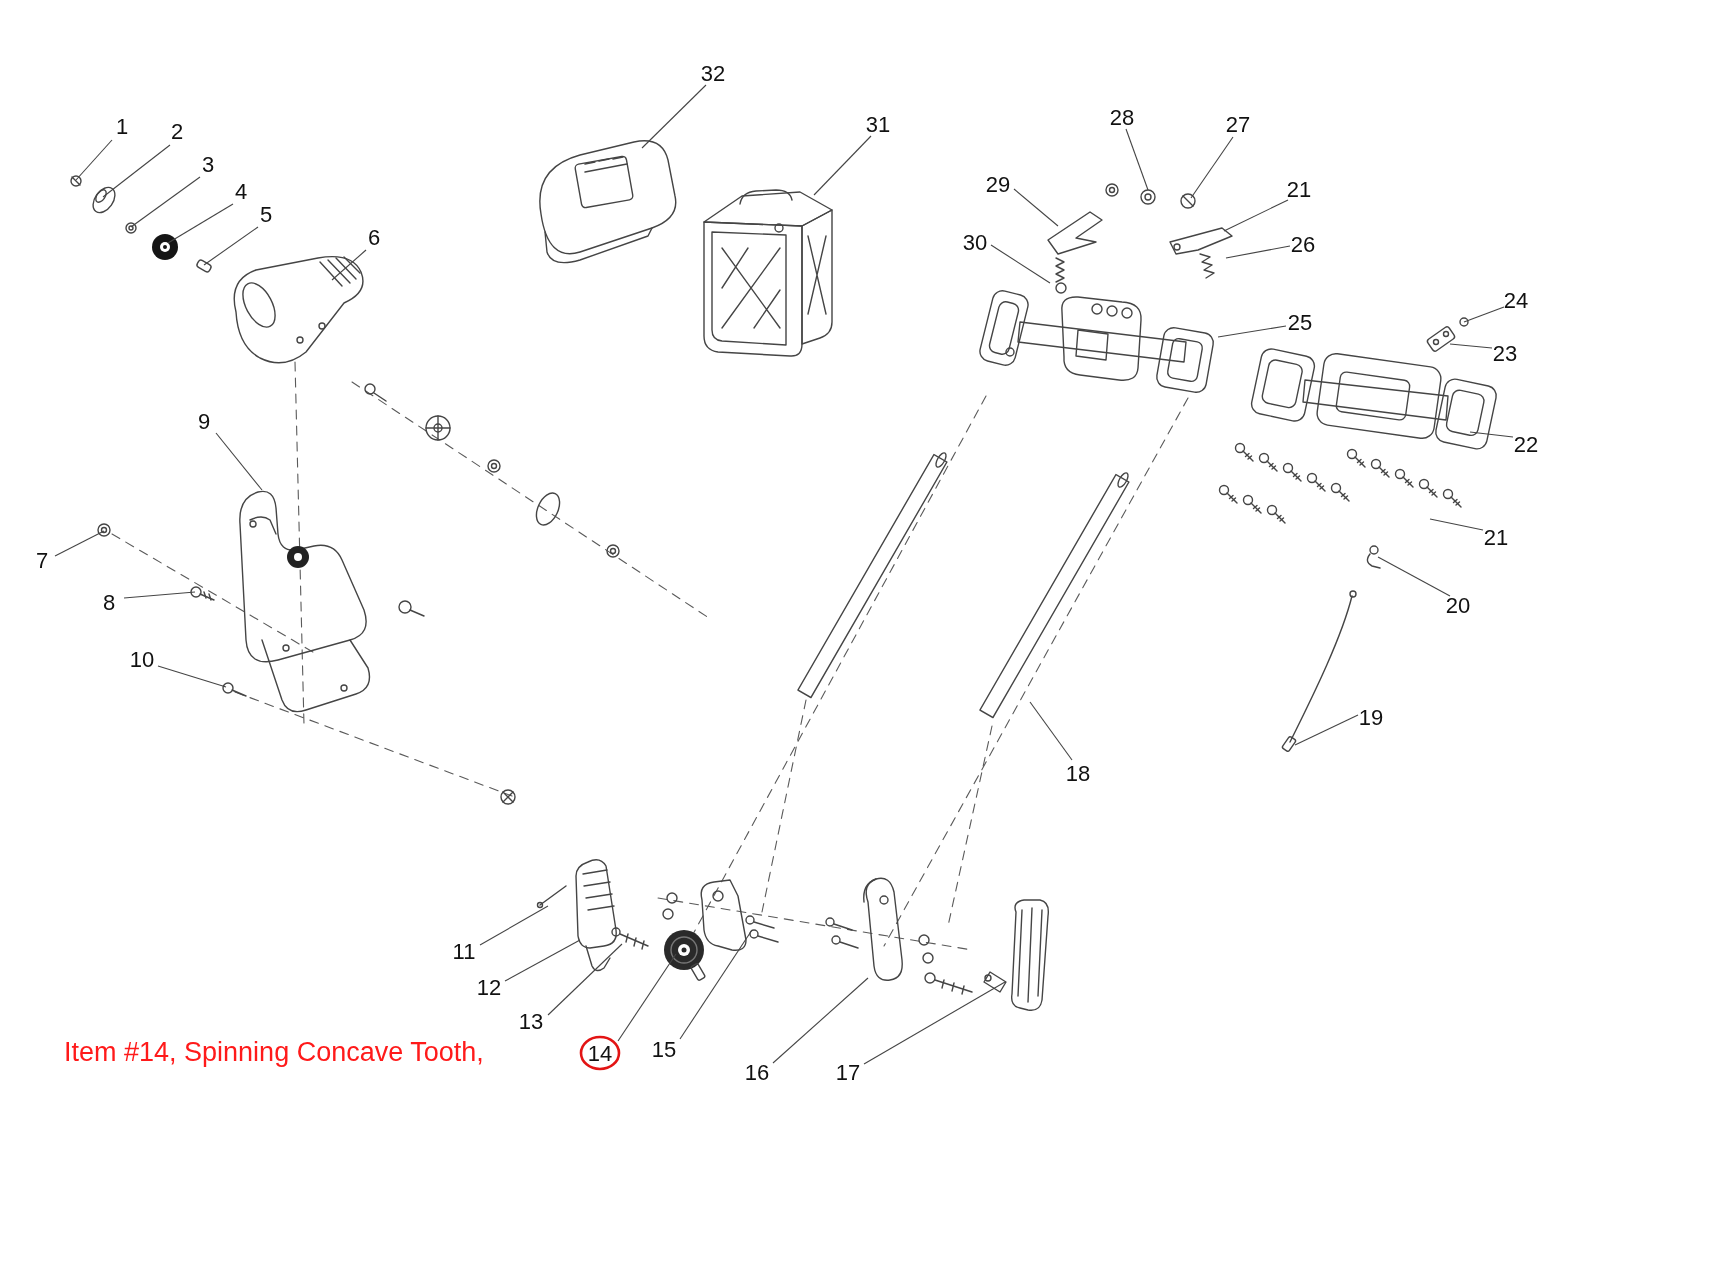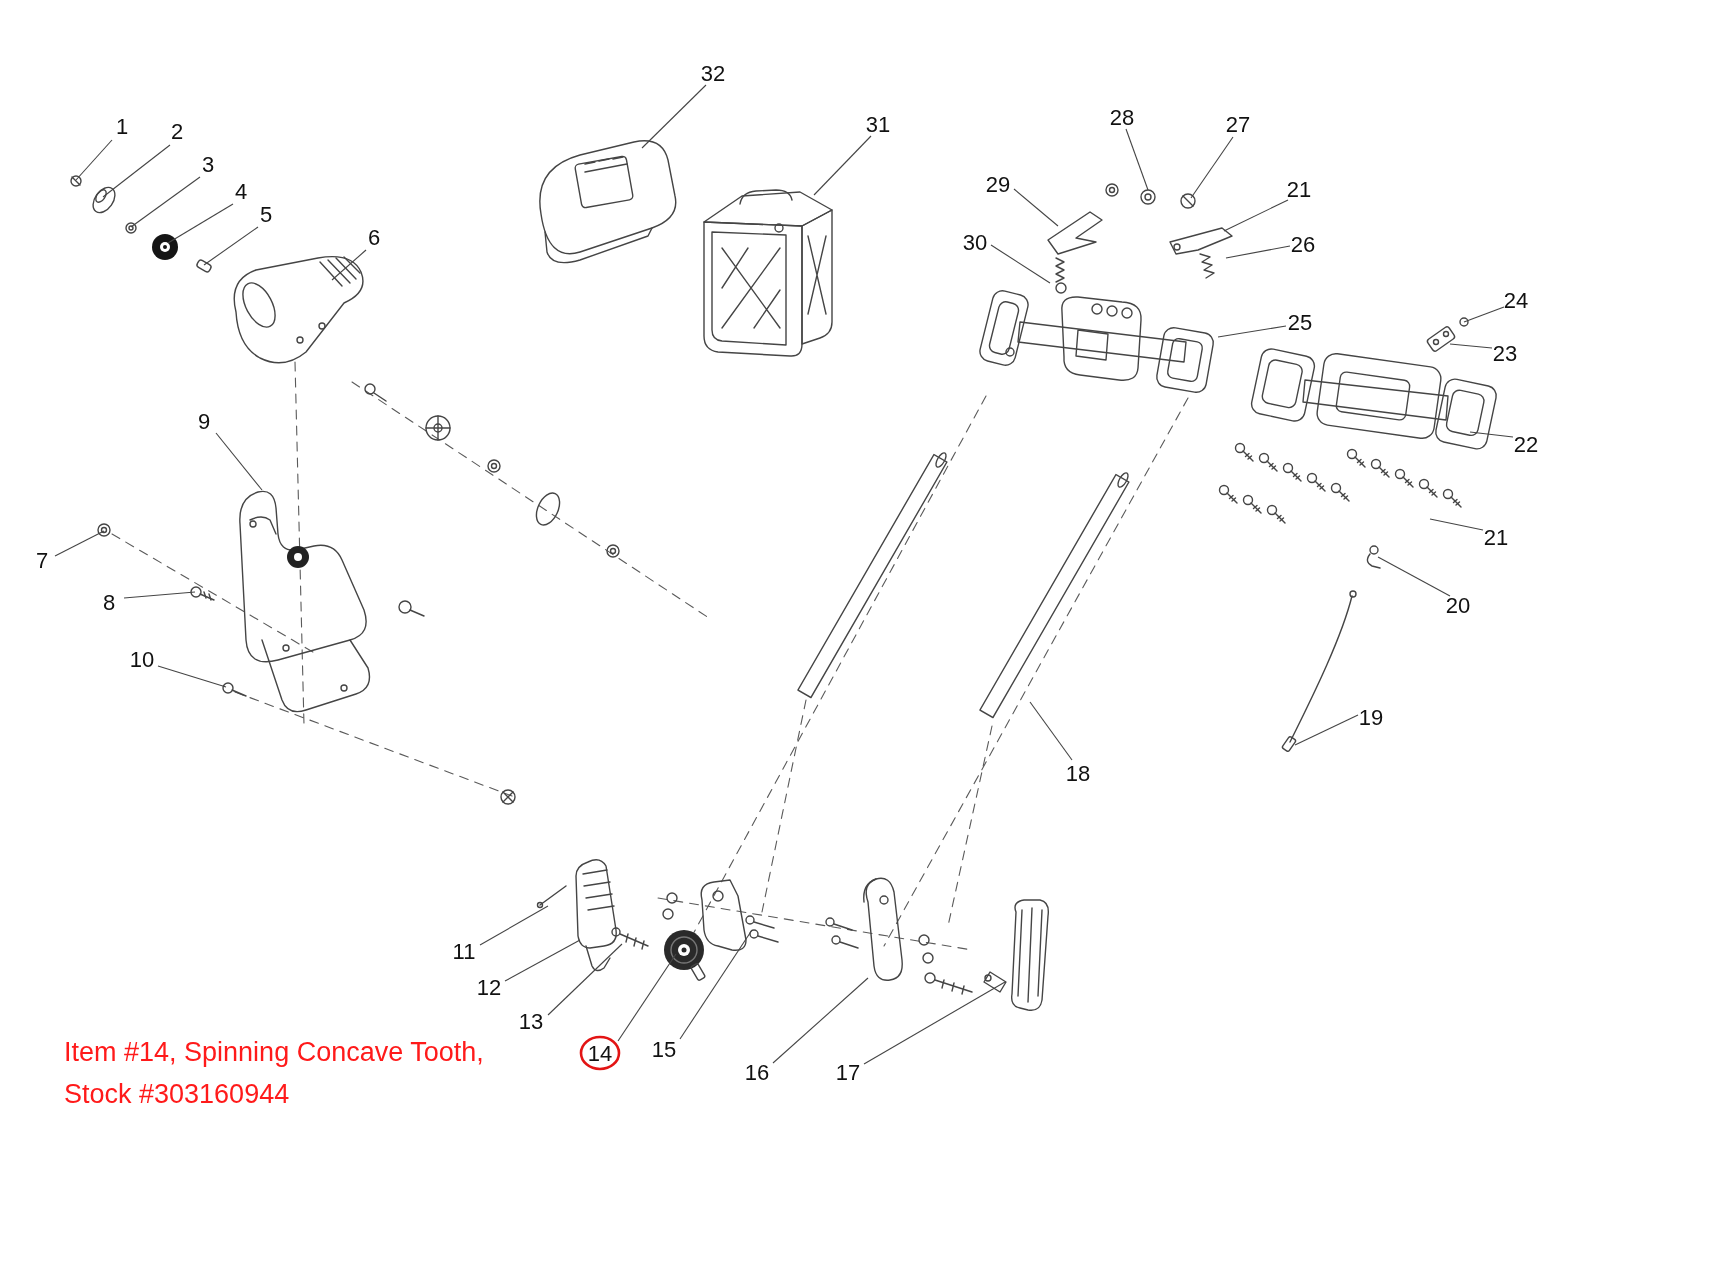--- a/index.html
+++ b/index.html
@@ -352,15 +352,14 @@
         <text x="975" y="242" class="callout">30</text>
         <line x1="871" y1="136" x2="814" y2="195" class="leader"></line>
         <text x="878" y="124" class="callout">31</text>
         <line x1="706" y1="85" x2="642" y2="148" class="leader"></line>
         <text x="713" y="73" class="callout">32</text>
       </g>
 </svg>
 
 <div class="annotation" style="color: rgb(255, 26, 26);">
   <div>Item #14, Spinning Concave Tooth,</div>
-  <div>Stock #303160944</div>
 </div>
 </div>
 
 </body></html>

